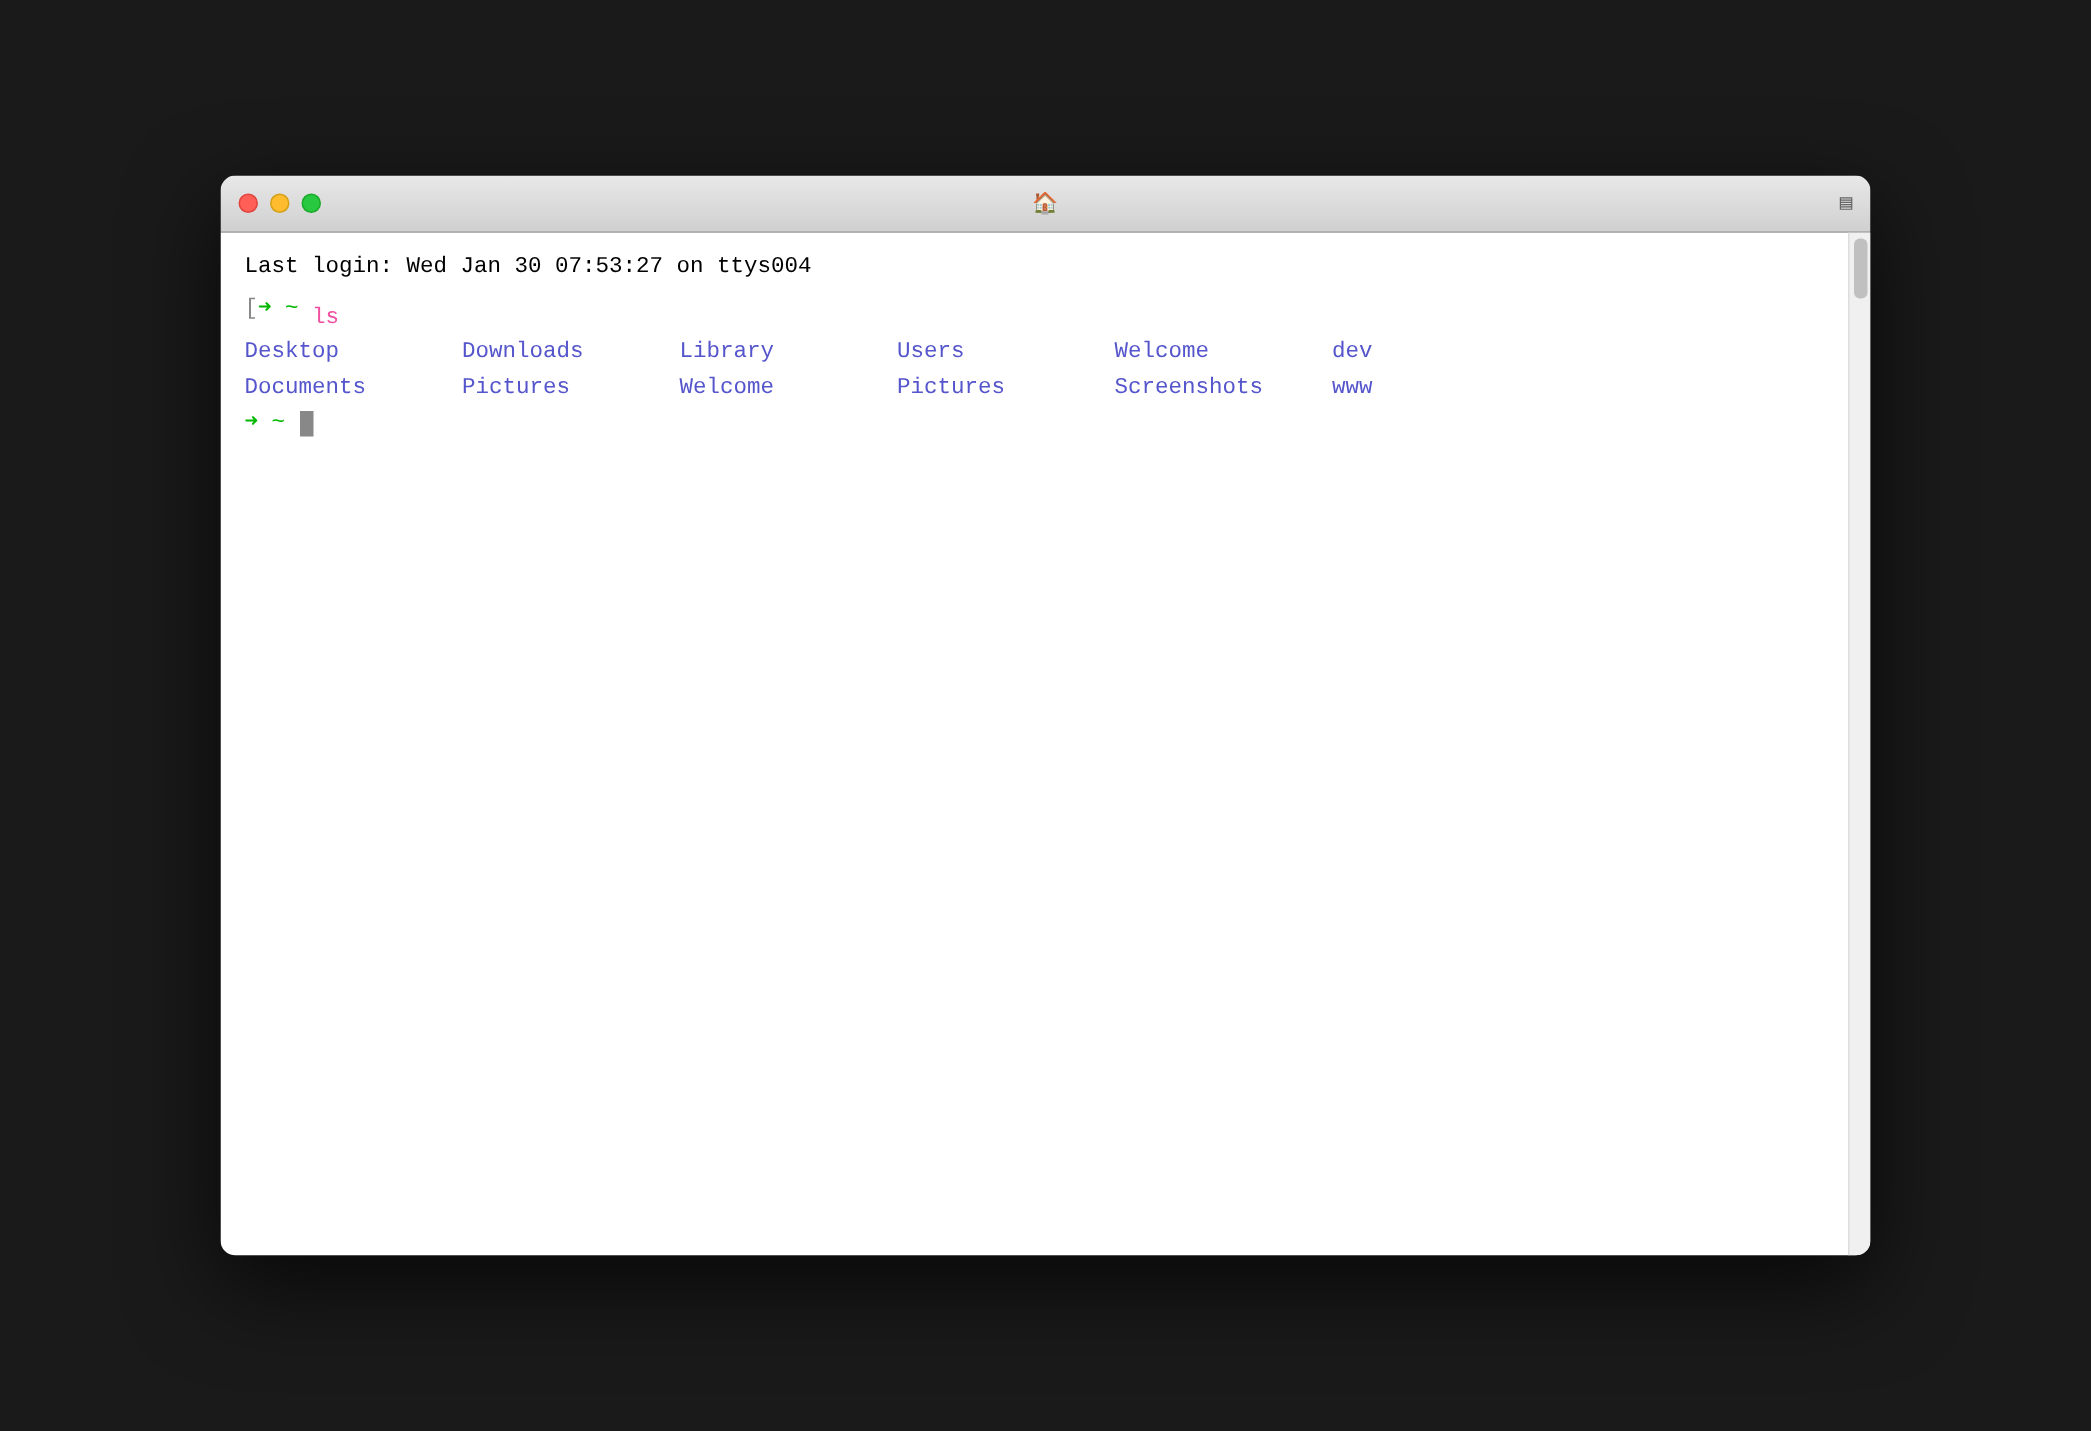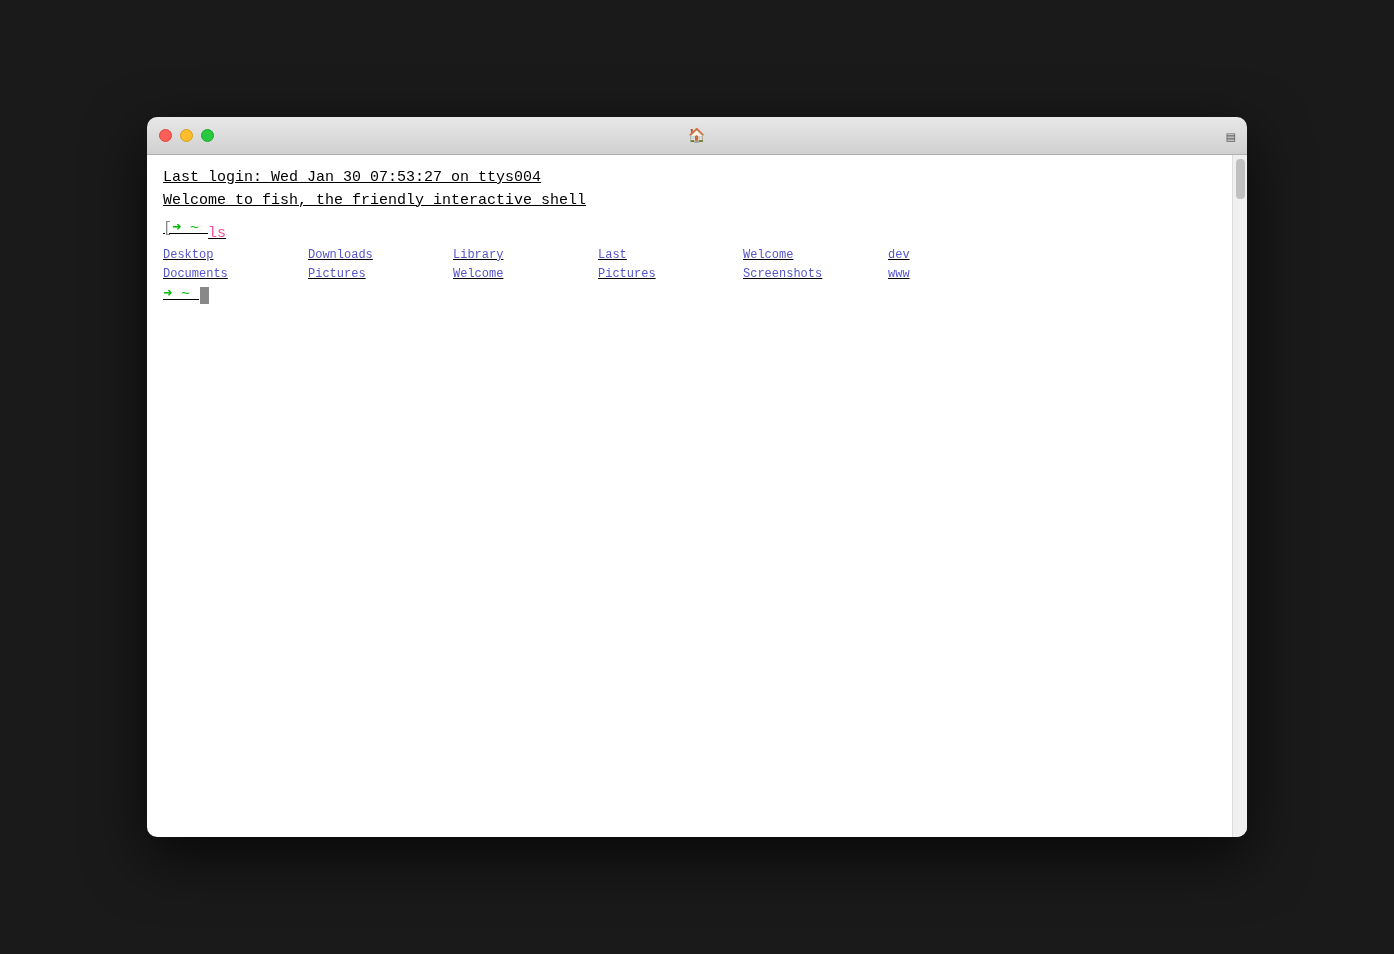--- a/index.html
+++ b/index.html
@@ -89,21 +89,20 @@
     }
 
     .terminal-body {
       background: #ffffff;
       flex: 1;
       padding: 12px 16px;
       font-size: 15px;
       line-height: 1.5;
       overflow: hidden;
       position: relative;
-      text-decoration: underline;
     }
 
     .line {
       display: block;
       white-space: pre;
       color: #000000;
     }
 
     .text-black { color: #000000; }
     .text-green { color: #00b800; }
@@ -122,21 +121,21 @@
       display: grid;
       grid-template-columns: repeat(6, 145px);
       grid-template-rows: auto auto;
       column-gap: 0px;
       row-gap: 0px;
       margin-top: 0;
     }
 
     .ls-item {
       color: #5555cc;
-      font-size: 12px;
+      font-size: 15px;
       line-height: 1.6;
     }
 
     .cursor {
       display: inline-block;
       width: 9px;
       height: 17px;
       background: #888;
       vertical-align: middle;
       margin-left: 1px;
@@ -175,34 +174,33 @@
       <div class="traffic-light maximize"></div>
     </div>
     <div class="titlebar-title">
       <span class="home-icon">🏠</span>
     </div>
     <div class="scrollbar-icon">▤</div>
   </div>
 
   <div class="terminal-body">
     <span class="line text-black">Last login: Wed Jan 30 07:53:27 on ttys004</span>
-    <span class="line text-black">Welcome to fish, the friendly interactive shell</span>
 
     <div class="prompt-line">
       <span class="prompt-bracket">[</span>
       <span class="prompt-arrow">➜</span>
       <span class="text-green">&nbsp;~&nbsp;</span>
       <span class="text-pink">ls</span>
     </div>
 
     <div class="ls-grid">
       <span class="ls-item">Desktop</span>
       <span class="ls-item">Downloads</span>
       <span class="ls-item">Library</span>
-      <span class="ls-item">Last</span>
+      <span class="ls-item">Users</span>
       <span class="ls-item">Welcome</span>
       <span class="ls-item">dev</span>
       <span class="ls-item">Documents</span>
       <span class="ls-item">Pictures</span>
       <span class="ls-item">Welcome</span>
       <span class="ls-item">Pictures</span>
       <span class="ls-item">Screenshots</span>
       <span class="ls-item">www</span>
     </div>
 

